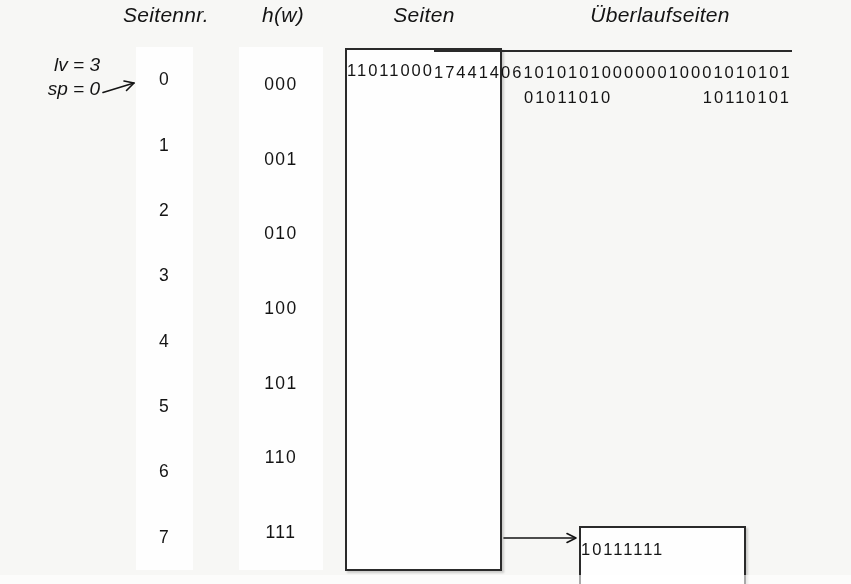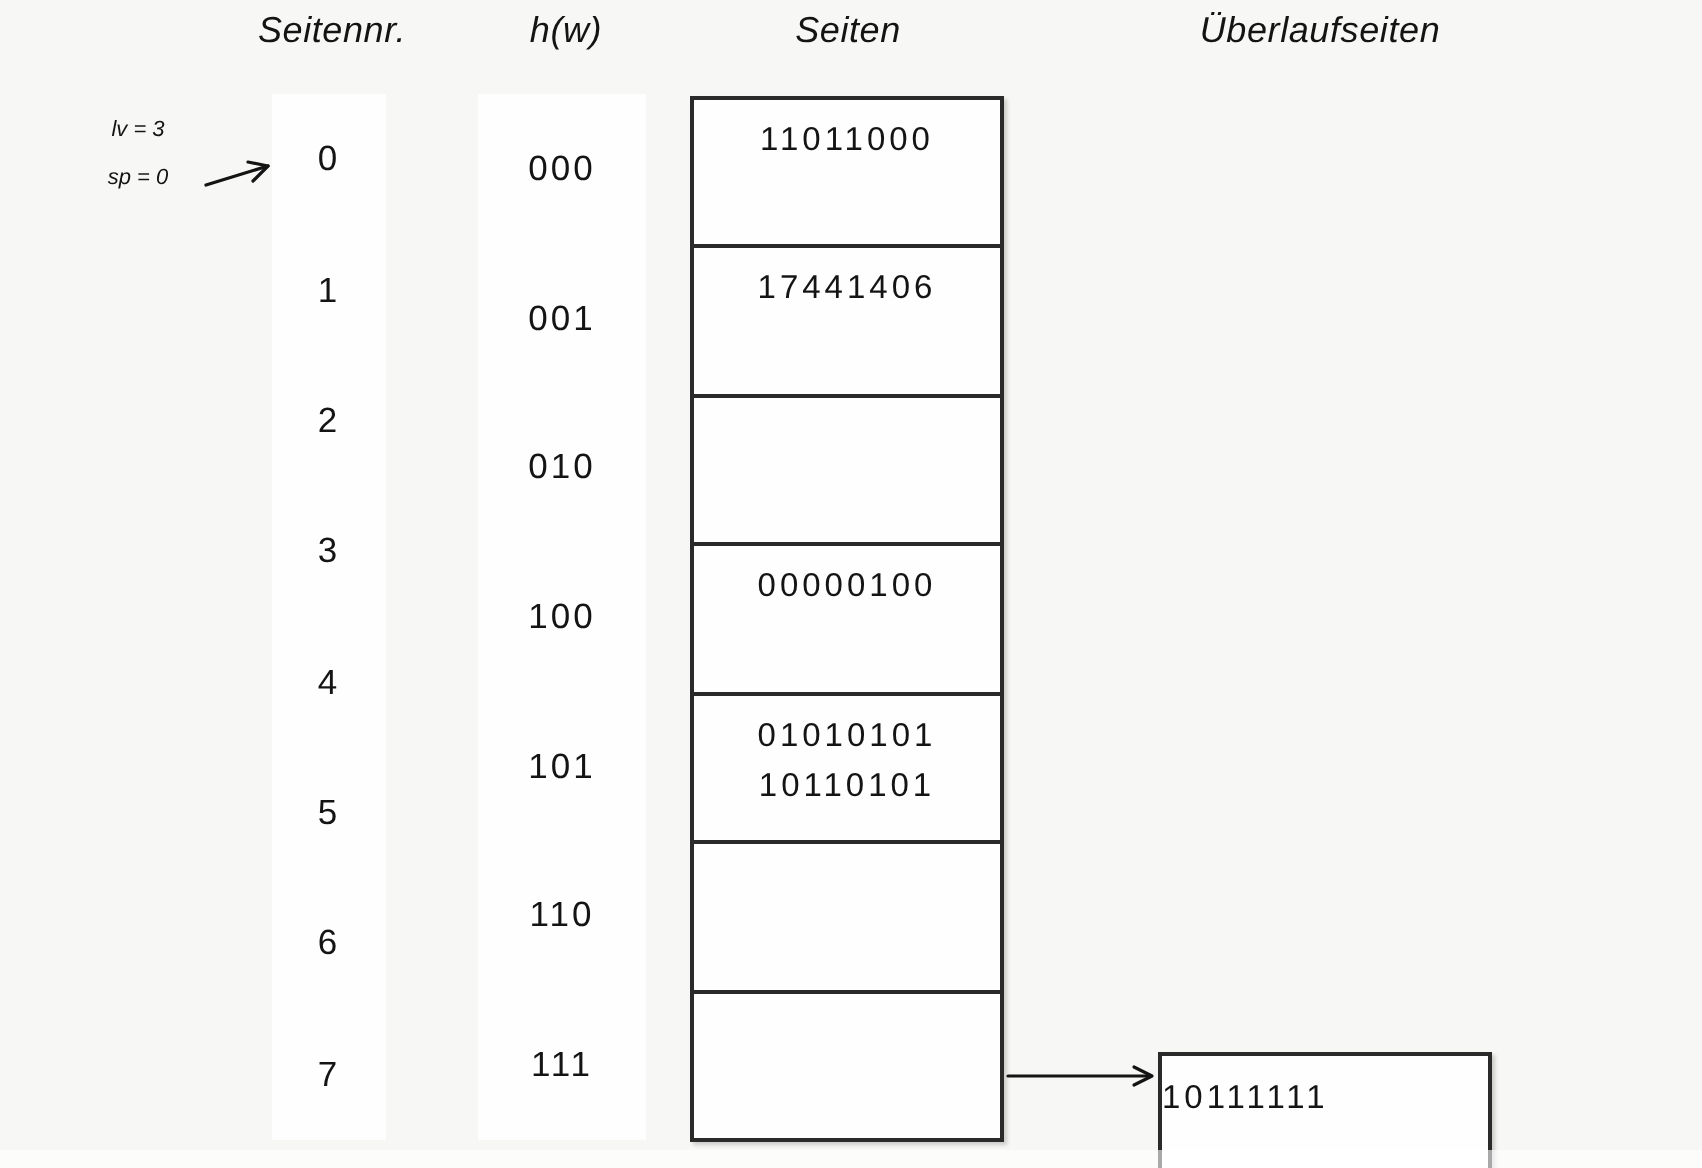--- a/index.html
+++ b/index.html
@@ -21,38 +21,38 @@
   }
 
   
   .hdr {
     position: absolute;
     top: 3px;
     height: 24px;
     line-height: 24px;
     text-align: center;
     font-style: italic;
-    font-size: 18px;
+    font-size: 21px;
     letter-spacing: 0.3px;
     white-space: nowrap;
   }
   .hdr-pageno   { left: 96px;  width: 140px; }
   .hdr-hash     { left: 213px; width: 140px; }
   .hdr-pages    { left: 354px; width: 140px; }
   .hdr-overflow { left: 590px; width: 140px; }
 
   
   .annotation {
     position: absolute;
     left: 38px;
     top: 53px;
     width: 62px;
-    text-align: center;
+    text-align: right;
     font-style: italic;
-    font-size: 11px;
+    font-size: 19px;
     line-height: 24px;
     white-space: nowrap;
   }
 
   
   .strip {
     position: absolute;
     top: 47px;
     height: 523px;
     background: var(--panel);
@@ -74,21 +74,21 @@
   .pagesbox {
     position: absolute;
     left: 345px;
     top: 48px;
     width: 157px;
     height: 523px;
     background: var(--panel);
     border: 2px solid var(--border);
     box-shadow: 1.5px 1.5px 2px rgba(0,0,0,0.18);
     display: flex;
-    flex-direction: column;
+    flex-direction: row;
   }
   .cell {
     flex: 1 1 0;
     padding-top: 8px;
     text-align: center;
   }
   .cell + .cell { border-top: 2px solid var(--border); }
 
   .bin {
     font-size: 16.5px;
@@ -172,20 +172,24 @@
   </div>
 
   <div class="pagesbox">
     <div class="cell">
       <div class="bin">11011000</div>
 
     </div>
     <div class="cell">
       <div class="bin">17441406</div>
 
+    </div>
+    <div class="cell">
+      <div class="bin">10101010</div>
+      <div class="bin">01011010</div>
     </div>
     <div class="cell">
       
       
     </div>
     <div class="cell">
       <div class="bin">00000100</div>
 
     </div>
     <div class="cell">

